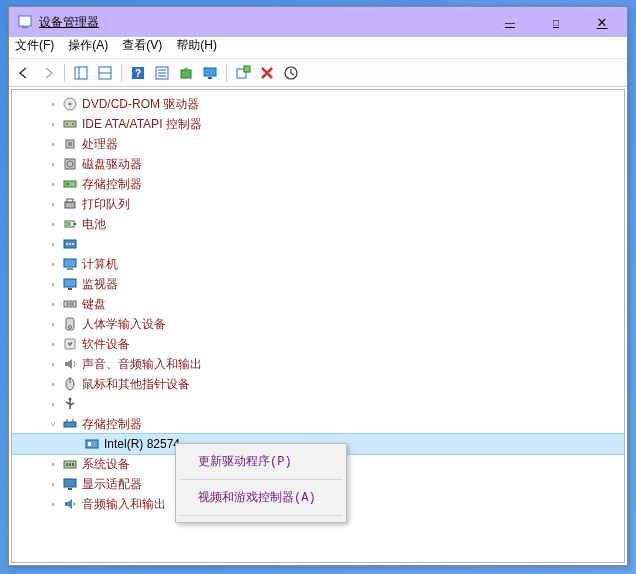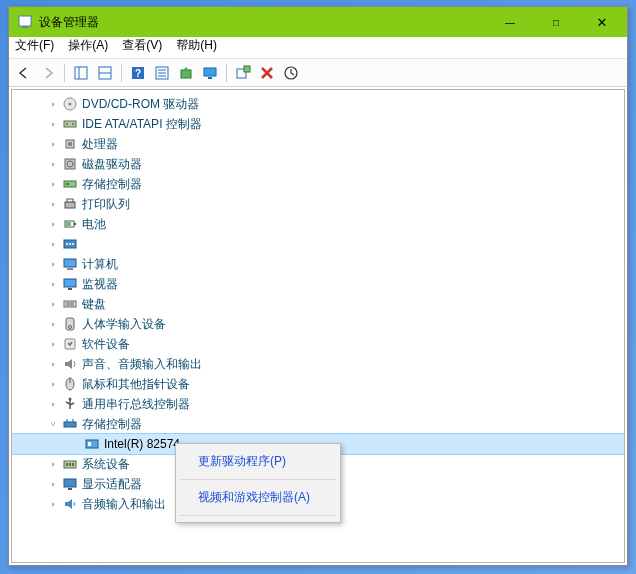--- a/index.html
+++ b/index.html
@@ -21,21 +21,22 @@
   border: 1px solid #888;
   box-shadow: 2px 2px 6px rgba(0,0,0,.2);
   display: flex;
   flex-direction: column;
 }
 .titlebar {
   height: 30px;
   display: flex;
   align-items: center;
   padding: 0 2px 0 8px;
-  background: #84cc16;
+  background: #c4b5fd;
+  text-decoration: underline;
 }
 .titlebar .app-icon { width: 16px; height: 16px; margin-right: 6px; }
 .titlebar .title { flex: 1; font-size: 12px; color: #000; }
 .winctrls { display: flex; }
 .winctrls div {
   width: 46px; height: 30px; display: flex;
   align-items: center; justify-content: center;
   font-family: "Segoe UI Symbol", sans-serif;
   font-size: 10px; color: #000;
 }
@@ -91,40 +92,41 @@
 .arrow {
   width: 14px; height: 14px;
   display: inline-flex; align-items: center; justify-content: center;
   color: #555; font-size: 9px;
   font-family: Consolas, monospace;
 }
 .dev-icon {
   width: 16px; height: 16px; margin: 0 4px 0 2px;
   display: inline-flex; align-items: center; justify-content: center;
 }
-.node-label { color: #0c4a6e; }
+.node-label { color: #7f1d1d; }
 .selected {
   background: #cce8ff;
   outline: 1px solid #99cfff;
 }
 .selected .node-label { color: #000; }
 
 .context-menu {
   position: absolute;
   background: #f2f2f2;
   border: 1px solid #bcbcbc;
   box-shadow: 2px 2px 5px rgba(0,0,0,.25);
   padding: 3px 2px;
   z-index: 10;
   font-size: 12px;
 }
 .cm-item {
   padding: 6px 28px 6px 20px;
-  color: #1d4ed8;
+  color: #701a75;
   white-space: nowrap;
+  font-family: Liberation Mono, monospace;
 }
 .cm-sep { height: 1px; background: #d6d6d6; margin: 3px 2px; }
 
 svg { display: block; }
 </style>
 </head>
 <body>
 
 <div class="window">
 
@@ -380,21 +382,20 @@
         <div class="node child">
           <span class="arrow">›</span>
           <span class="dev-icon">
             <svg width="16" height="16" viewBox="0 0 16 16">
               <circle cx="8" cy="3" r="1.5" fill="#555"></circle>
               <line x1="8" y1="4" x2="8" y2="13" stroke="#555" stroke-width="1.5"></line>
               <line x1="8" y1="8" x2="4" y2="6" stroke="#555" stroke-width="1.5"></line>
               <line x1="8" y1="9" x2="12" y2="7" stroke="#555" stroke-width="1.5"></line>
             </svg>
           </span>
-          <span class="node-label">通用串行总线控制器</span>
         </div>
         <div class="node child">
           <span class="arrow">˅</span>
           <span class="dev-icon">
             <svg width="16" height="16" viewBox="0 0 16 16">
               <rect x="2" y="6" width="12" height="5" fill="#4a8ac2" stroke="#1a5a92"></rect>
               <line x1="5" y1="6" x2="5" y2="3" stroke="#1a5a92"></line>
               <line x1="11" y1="6" x2="11" y2="3" stroke="#1a5a92"></line>
             </svg>
           </span>

